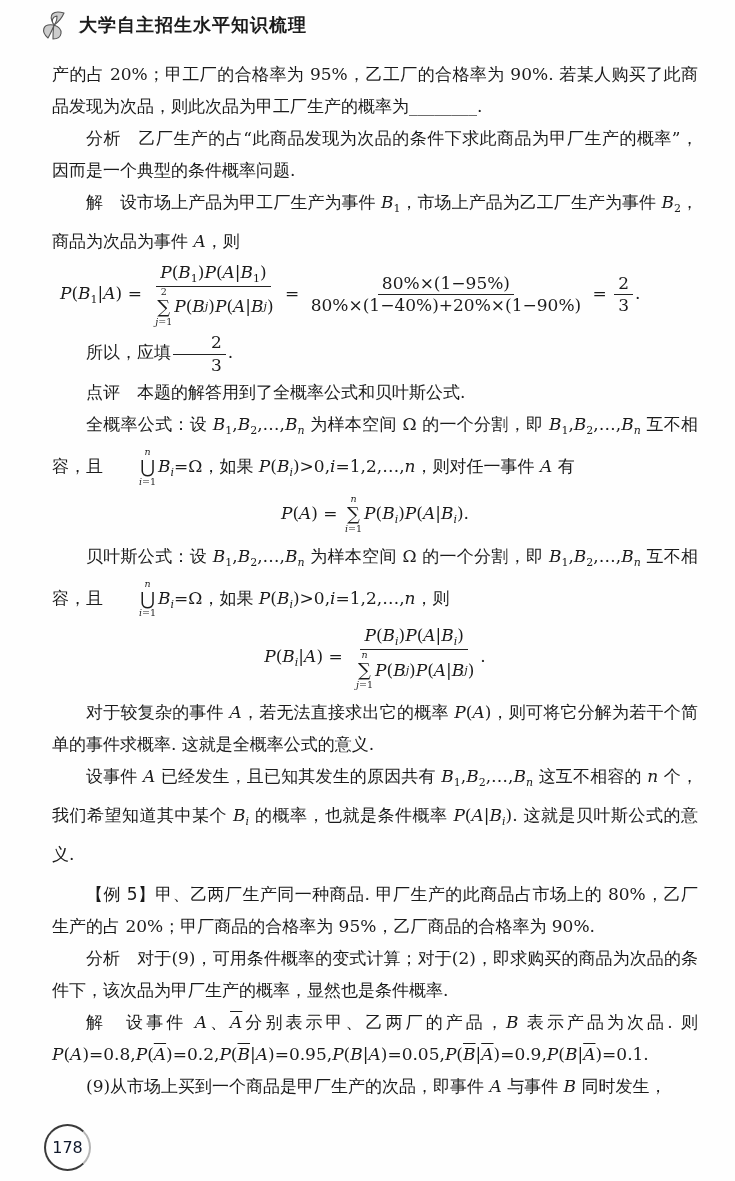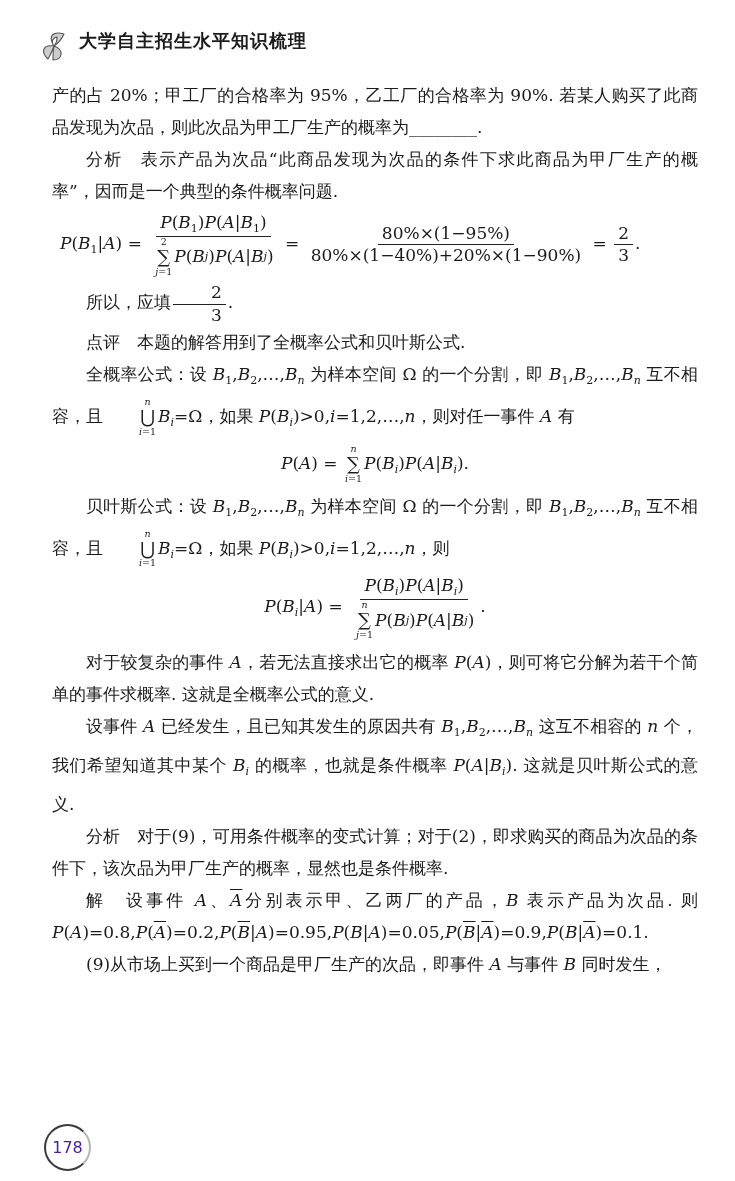--- a/index.html
+++ b/index.html
@@ -1,18 +1,18 @@
 <!DOCTYPE html>
 <html><head>
 <meta charset="utf-8">
 <style>
   html,body{margin:0;padding:0;background:#e8e8e8;}
   .page{width:735px;height:1181px;position:relative;background:#fefefe;overflow:hidden;
         font-family:"DejaVu Serif","Liberation Serif",serif;color:#1b1b1b;margin:0 auto;}
-  .header{display:flex;gap:9px;padding:29px 38px 0 38px;}
+  .header{display:flex;align-items:center;gap:9px;padding:8px 38px 0 38px;}
   .logo{width:32px;height:34px;flex:0 0 auto;}
   .title{font-family:"DejaVu Sans","Liberation Sans",sans-serif;font-weight:700;font-size:18px;letter-spacing:1px;}
   .content{padding:16px 37px 0 52px;}
   .para{font-size:17px;line-height:32px;text-align:justify;}
   .indent{text-indent:2em;}
   .formula{margin:5px 0;line-height:1.25;font-size:17px;}
   .formula-left{padding-left:8px;}
   .align-center{text-align:center;}
   .example{margin-top:8px;}
   .frac{display:inline-flex;flex-direction:column;align-items:center;vertical-align:middle;margin:0 2px;}
@@ -20,42 +20,43 @@
   .fden{padding:0 4px;line-height:1.25;white-space:nowrap;display:inline-flex;align-items:center;justify-content:center;}
   .bigop{display:inline-flex;flex-direction:column;align-items:center;vertical-align:middle;line-height:1;margin:0 2px;}
   .btop,.bbot{font-size:9.5px;line-height:1.15;white-space:nowrap;}
   .bop{font-size:18px;line-height:1.05;}
   .r-i{font-style:italic;}
   .r-b{font-weight:400;font-family:"DejaVu Sans","Liberation Sans",sans-serif;}
   .r-sub{font-size:11px;vertical-align:-4px;}
   .r-ol{text-decoration:overline;}
   .page-badge{position:absolute;left:44px;top:1124px;width:47px;height:47px;border:2.5px solid #3a3a3a;
               border-right-color:#b5b5b5;border-radius:50%;display:flex;align-items:center;justify-content:center;
-              font-size:16px;font-family:"DejaVu Sans","Liberation Sans",sans-serif;color:#4c1d95;box-sizing:border-box;}
+              font-size:16px;font-family:"DejaVu Sans","Liberation Sans",sans-serif;color:#0f172a;box-sizing:border-box;}
 </style>
 </head>
 <body>
 
 <div class="page">
 
   <div class="header">
     <svg class="logo" viewBox="0 0 32 34" xmlns="http://www.w3.org/2000/svg">
       <g fill="#cdcdcd" stroke="#555" stroke-width="1.1" stroke-linejoin="round">
         <path d="M16 17 C9 6, 16 2, 26 5 C23 12, 19 15, 16 17 Z"></path>
         <path d="M16 17 C4 15, 3 24, 10 30 C13 24, 15 21, 16 17 Z"></path>
         <path d="M16 17 C27 21, 24 31, 15 31 C15 25, 15 21, 16 17 Z"></path>
         <path d="M16 17 C13 13, 14 9, 19 8 C19 12, 18 15, 16 17 Z" fill="#fff"></path>
       </g>
     </svg>
     <span class="title">大学自主招生水平知识梳理</span>
   </div>
 
   <div class="content">
       <div class="para "><span>产的占 20%；甲工厂的合格率为 95%，乙工厂的合格率为 90%. 若某人购买了此商品发现为次品，则此次品为甲工厂生产的概率为________.</span></div>
-      <div class="para indent "><span class="r-b">分析</span><span>　表示产品为次品“此商品发现为次品的条件下求此商品为甲厂生产的概率”，因而是一个典型的条件概率问题.</span></div>
+      <div class="para indent "><span class="r-b">分析</span><span>　乙厂生产的占“此商品发现为次品的条件下求此商品为甲厂生产的概率”，因而是一个典型的条件概率问题.</span></div>
+      <div class="para indent "><span class="r-b">解</span><span>　设市场上产品为甲工厂生产为事件 </span><span class="r-i">B</span><span class="r-sub">1</span><span>，市场上产品为乙工厂生产为事件 </span><span class="r-i">B</span><span class="r-sub">2</span><span>，商品为次品为事件 </span><span class="r-i">A</span><span>，则</span></div>
       <div class="formula formula-left"><span class="r-i">P</span><span>(</span><span class="r-i">B</span><span class="r-sub">1</span><span>|</span><span class="r-i">A</span><span>)&nbsp;=&nbsp;</span><span class="frac">
           <span class="fnum"><span class="r-i">P</span><span>(</span><span class="r-i">B</span><span class="r-sub">1</span><span>)</span><span class="r-i">P</span><span>(</span><span class="r-i">A</span><span>|</span><span class="r-i">B</span><span class="r-sub">1</span><span>)</span></span>
           <span class="fden">
             <span class="bigop">
               <span class="btop"><span>2</span></span>
               <span class="bop">∑</span>
               <span class="bbot"><span class="r-i">j</span><span>=1</span></span>
             </span>
             <span class="r-i">P</span>
             <span>(</span>
@@ -120,20 +121,21 @@
             <span>(</span>
             <span class="r-i">A</span>
             <span>|</span>
             <span class="r-i">B</span>
             <span class="r-sub r-i">j</span>
             <span>)</span>
           </span>
         </span><span>.</span></div>
       <div class="para indent "><span>对于较复杂的事件 </span><span class="r-i">A</span><span>，若无法直接求出它的概率 </span><span class="r-i">P</span><span>(</span><span class="r-i">A</span><span>)，则可将它分解为若干个简单的事件求概率. 这就是全概率公式的意义.</span></div>
       <div class="para indent "><span>设事件 </span><span class="r-i">A</span><span> 已经发生，且已知其发生的原因共有 </span><span class="r-i">B</span><span class="r-sub">1</span><span>,</span><span class="r-i">B</span><span class="r-sub">2</span><span>,…,</span><span class="r-i">B</span><span class="r-sub r-i">n</span><span> 这互不相容的 </span><span class="r-i">n</span><span> 个，我们希望知道其中某个 </span><span class="r-i">B</span><span class="r-sub r-i">i</span><span> 的概率，也就是条件概率 </span><span class="r-i">P</span><span>(</span><span class="r-i">A</span><span>|</span><span class="r-i">B</span><span class="r-sub r-i">i</span><span>). 这就是贝叶斯公式的意义.</span></div>
+      <div class="para indent example"><span class="r-b">【例 5】</span><span>甲、乙两厂生产同一种商品. 甲厂生产的此商品占市场上的 80%，乙厂生产的占 20%；甲厂商品的合格率为 95%，乙厂商品的合格率为 90%.</span></div>
       <div class="para indent "><span class="r-b">分析</span><span>　对于(9)，可用条件概率的变式计算；对于(2)，即求购买的商品为次品的条件下，该次品为甲厂生产的概率，显然也是条件概率.</span></div>
       <div class="para indent "><span class="r-b">解</span><span>　设事件 </span><span class="r-i">A</span><span>、</span><span class="r-i r-ol">A</span><span>分别表示甲、乙两厂的产品，</span><span class="r-i">B</span><span> 表示产品为次品. 则 </span><span class="r-i">P</span><span>(</span><span class="r-i">A</span><span>)=0.8,</span><span class="r-i">P</span><span>(</span><span class="r-i r-ol">A</span><span>)=0.2,</span><span class="r-i">P</span><span>(</span><span class="r-i r-ol">B</span><span>|</span><span class="r-i">A</span><span>)=0.95,</span><span class="r-i">P</span><span>(</span><span class="r-i">B</span><span>|</span><span class="r-i">A</span><span>)=0.05,</span><span class="r-i">P</span><span>(</span><span class="r-i r-ol">B</span><span>|</span><span class="r-i r-ol">A</span><span>)=0.9,</span><span class="r-i">P</span><span>(</span><span class="r-i">B</span><span>|</span><span class="r-i r-ol">A</span><span>)=0.1.</span></div>
       <div class="para indent "><span>(9)从市场上买到一个商品是甲厂生产的次品，即事件 </span><span class="r-i">A</span><span> 与事件 </span><span class="r-i">B</span><span> 同时发生，</span></div>
     </div>
 
   <div class="page-badge">
     <span>178</span>
   </div>
 
 </div>

